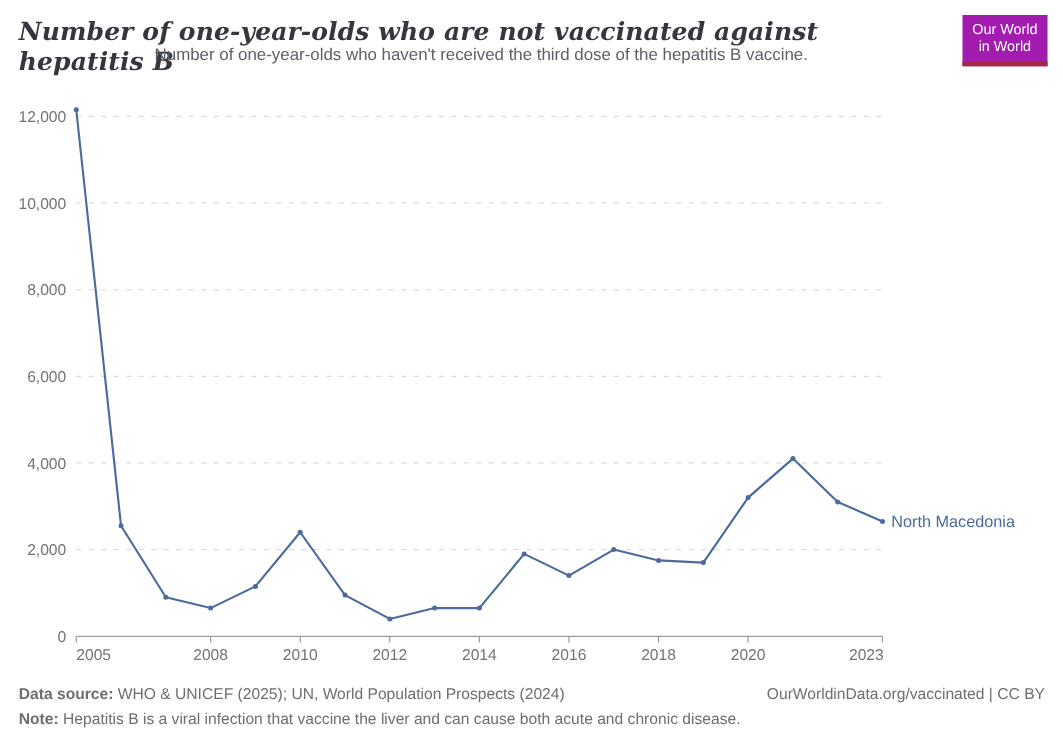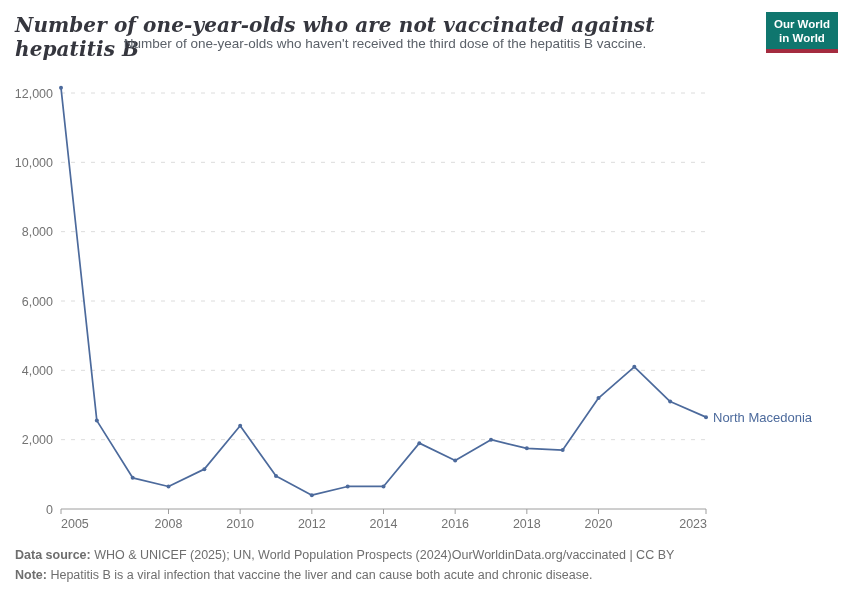--- a/index.html
+++ b/index.html
@@ -11,32 +11,32 @@
     position:absolute;left:15px;top:13px;width:740px;
     font-family:"DejaVu Serif",serif;font-weight:bold;font-size:20px;
     color:#35363e;letter-spacing:0.1px;font-style:italic;
   }
   .subtitle{
     position:absolute;left:15px;top:36px;width:740px;
     font-size:13.5px;color:#5b6169;text-align:center;
   }
   .logo{
     position:absolute;right:12px;top:12px;
-    background:#0f766e;border-bottom:4px solid #a42b3f;
+    background:#a21caf;border-bottom:4px solid #a42b3f;
     color:#ffffff;text-align:center;
-    font-size:11.5px;font-weight:bold;line-height:1.25;
+    font-size:11.5px;font-weight:normal;line-height:1.25;
     padding:5px 8px 3px 8px;
   }
   svg{position:absolute;left:0;top:0;}
   svg text{font-family:"Liberation Sans",sans-serif;}
   .footer{
     position:absolute;left:15px;right:14px;top:545px;
     font-size:12.5px;color:#6e6e6e;line-height:20px;
   }
-  .footer-row1{display:flex;justify-content:flex-start;}
+  .footer-row1{display:flex;justify-content:space-between;}
   .bold-label{font-weight:bold;}
 </style>
 </head>
 <body>
 
 <div id="app">
 
   <div class="title">Number of one-year-olds who are not vaccinated against hepatitis B</div>
   <div class="subtitle">Number of one-year-olds who haven't received the third dose of the hepatitis B vaccine.</div>
 

